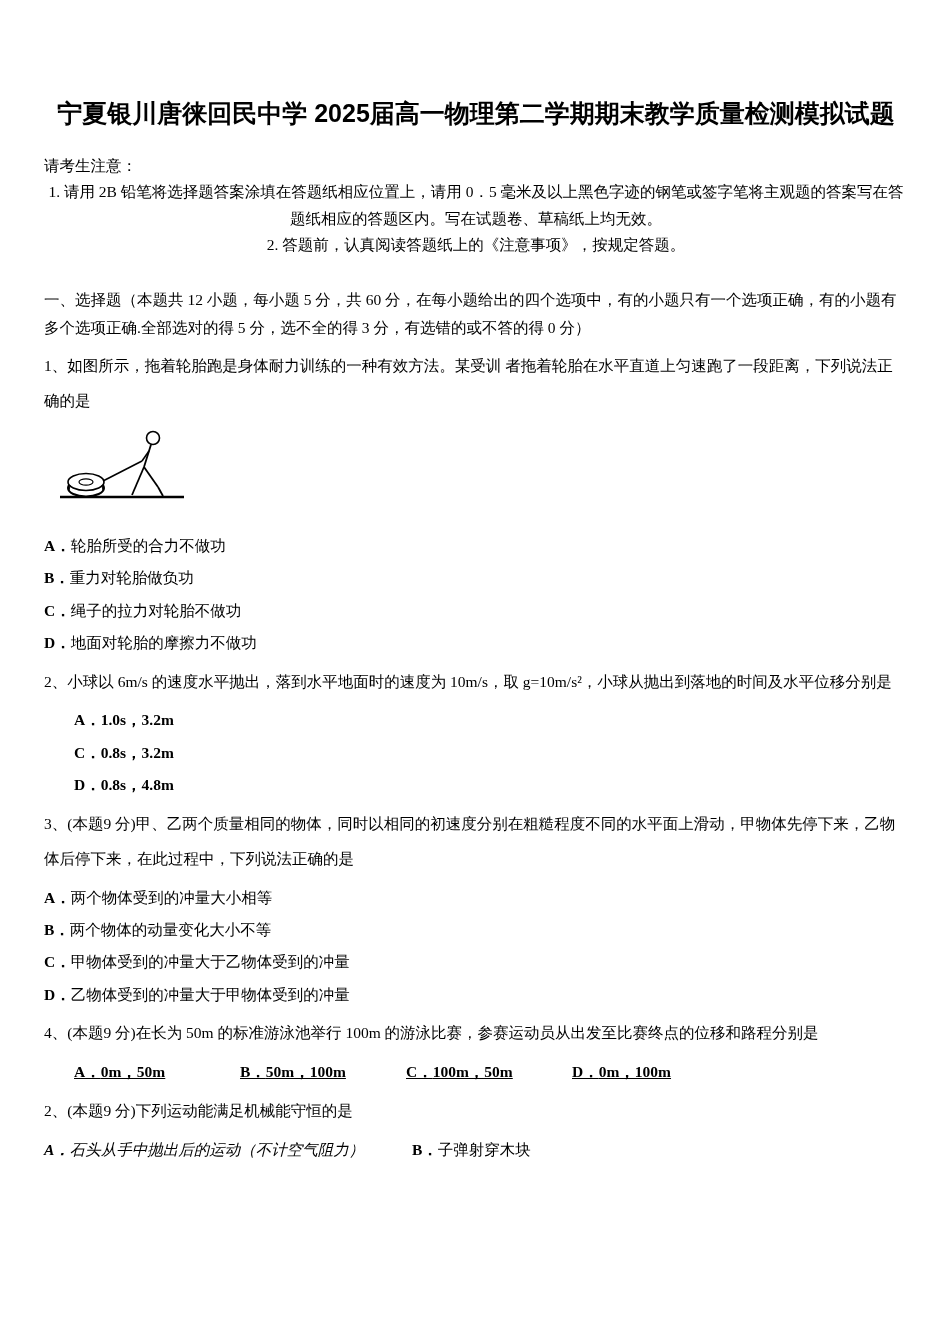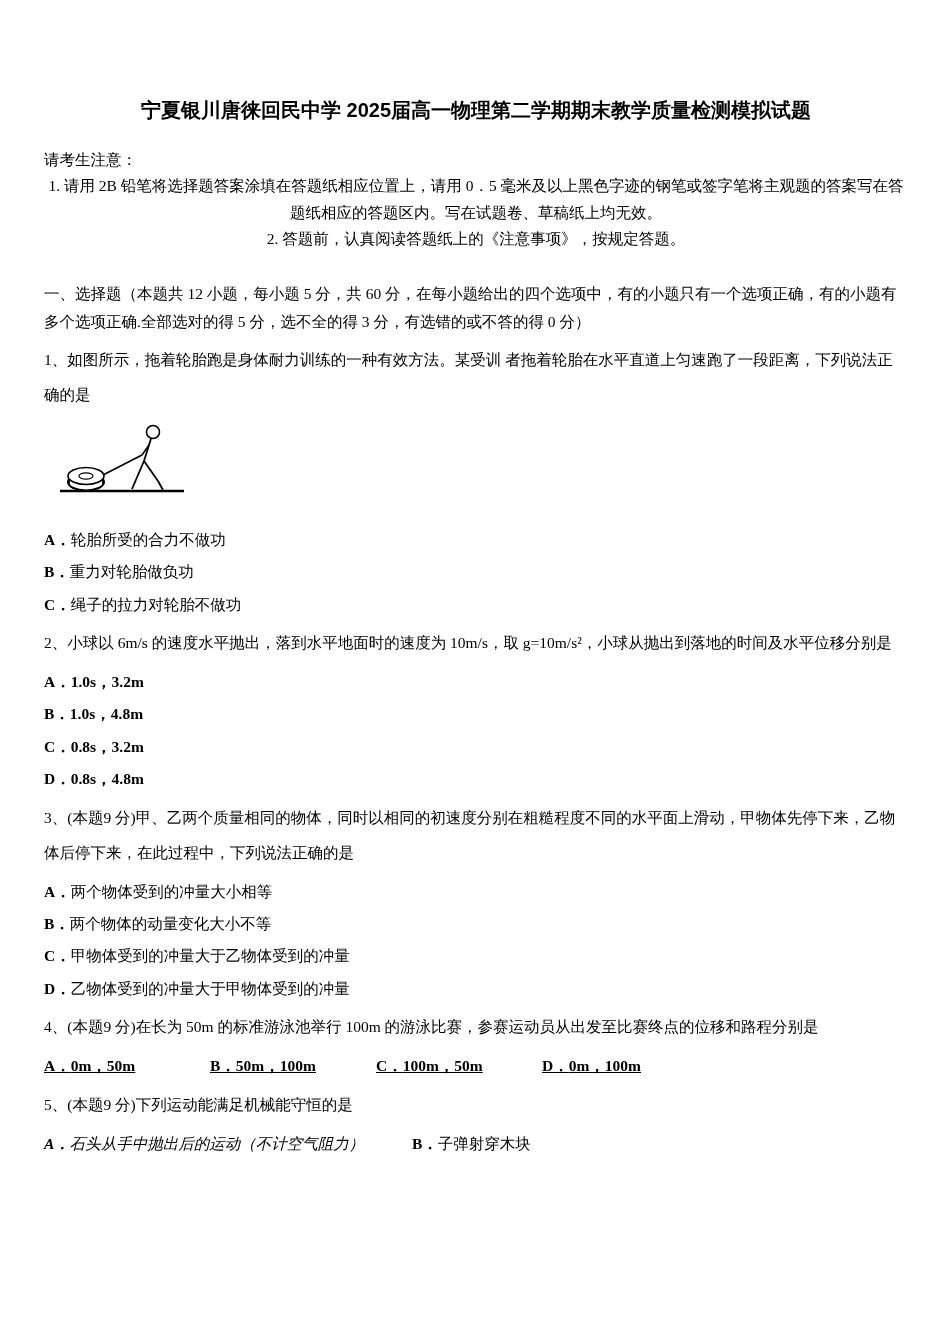--- a/index.html
+++ b/index.html
@@ -5,32 +5,32 @@
   html, body { margin: 0; padding: 0; background: #ffffff; }
   body {
     width: 950px; height: 1344px; overflow: hidden;
     color: #000;
     font-family: "Liberation Serif", "DejaVu Serif", serif;
     font-size: 15.5px;
   }
   .page { padding: 97px 42px 0 44px; }
   .title {
     font-family: "Liberation Sans", "DejaVu Sans", sans-serif;
-    font-size: 20px; font-weight: 700; text-align: center;
+    font-size: 25px; font-weight: 700; text-align: center;
     margin: 0 0 22px 0;
   }
   p { margin: 0; }
   .notice-header { line-height: 1.75; }
   .notice-item { line-height: 1.72; text-align: center; }
   .section-header { margin-top: 27px; line-height: 1.8; }
   .question { margin-top: 7px; }
   .stem { line-height: 2.25; }
   .opt, .opt-row { margin: 10px 0; line-height: 1.45; }
   .opt-label { font-weight: 700; }
-  .bold-opt { font-weight: 700; }
+  .bold-opt { font-weight: 700; margin-left: 30px; }
   .q-figure { margin: 6px 0 24px 12px; }
   .inline-opt { display: inline-block; min-width: 166px; text-decoration: underline; }
   .col-w1 { display: inline-block; min-width: 368px; font-style: italic; }
   .col-w2 { display: inline-block; min-width: 330px; }
 </style>
 </head>
 <body>
 
 <div class="page">
 
@@ -59,41 +59,41 @@
         <line x1="95" y1="19.5" x2="88" y2="42" stroke="#000" stroke-width="1.8"></line>
         <line x1="93" y1="26" x2="86" y2="36" stroke="#000" stroke-width="1.6"></line>
         <line x1="88" y1="42" x2="76" y2="70" stroke="#000" stroke-width="1.8"></line>
         <line x1="88" y1="42" x2="102" y2="62" stroke="#000" stroke-width="1.8"></line>
         <line x1="102" y1="62" x2="107" y2="71" stroke="#000" stroke-width="1.8"></line>
       </svg>
     </figure>
     <p class="opt"><span class="opt-label">A．</span><span>轮胎所受的合力不做功</span></p>
     <p class="opt"><span class="opt-label">B．</span><span>重力对轮胎做负功</span></p>
     <p class="opt"><span class="opt-label">C．</span><span>绳子的拉力对轮胎不做功</span></p>
+    <p class="opt"><span class="opt-label">D．</span><span>地面对轮胎的摩擦力不做功</span></p>
   </section>
 
   <section class="question">
     <p class="stem">2、小球以 6m/s 的速度水平抛出，落到水平地面时的速度为 10m/s，取 g=10m/s²，小球从抛出到落地的时间及水平位移分别是</p>
     <p class="opt bold-opt"><span class="opt-label">A．</span><span>1.0s，3.2m</span></p>
-    <p class="opt bold-opt"><span class="opt-label">B．</span><span>1.0s，4.8m</span></p>
     <p class="opt bold-opt"><span class="opt-label">C．</span><span>0.8s，3.2m</span></p>
     <p class="opt bold-opt"><span class="opt-label">D．</span><span>0.8s，4.8m</span></p>
   </section>
 
   <section class="question">
     <p class="stem">3、(本题9 分)甲、乙两个质量相同的物体，同时以相同的初速度分别在粗糙程度不同的水平面上滑动，甲物体先停下来，乙物体后停下来，在此过程中，下列说法正确的是</p>
     <p class="opt"><span class="opt-label">A．</span><span>两个物体受到的冲量大小相等</span></p>
     <p class="opt"><span class="opt-label">B．</span><span>两个物体的动量变化大小不等</span></p>
     <p class="opt"><span class="opt-label">C．</span><span>甲物体受到的冲量大于乙物体受到的冲量</span></p>
     <p class="opt"><span class="opt-label">D．</span><span>乙物体受到的冲量大于甲物体受到的冲量</span></p>
   </section>
 
   <section class="question">
     <p class="stem">4、(本题9 分)在长为 50m 的标准游泳池举行 100m 的游泳比赛，参赛运动员从出发至比赛终点的位移和路程分别是</p>
     <p class="opt-row bold-opt"><span class="inline-opt"><span class="opt-label">A．</span><span>0m，50m</span></span><span class="inline-opt"><span class="opt-label">B．</span><span>50m，100m</span></span><span class="inline-opt"><span class="opt-label">C．</span><span>100m，50m</span></span><span class="inline-opt"><span class="opt-label">D．</span><span>0m，100m</span></span></p>
   </section>
 
   <section class="question">
-    <p class="stem">5、(本题9 分)下列运动能满足机械能守恒的是</p>
+    <p class="stem">2、(本题9 分)下列运动能满足机械能守恒的是</p>
     <p class="opt-row"><span class="col-w1"><span class="opt-label">A．</span><span>石头从手中抛出后的运动（不计空气阻力）</span></span><span><span class="opt-label">B．</span><span>子弹射穿木块</span></span></p>
   </section>
 
 </div>
 
 </body></html>

